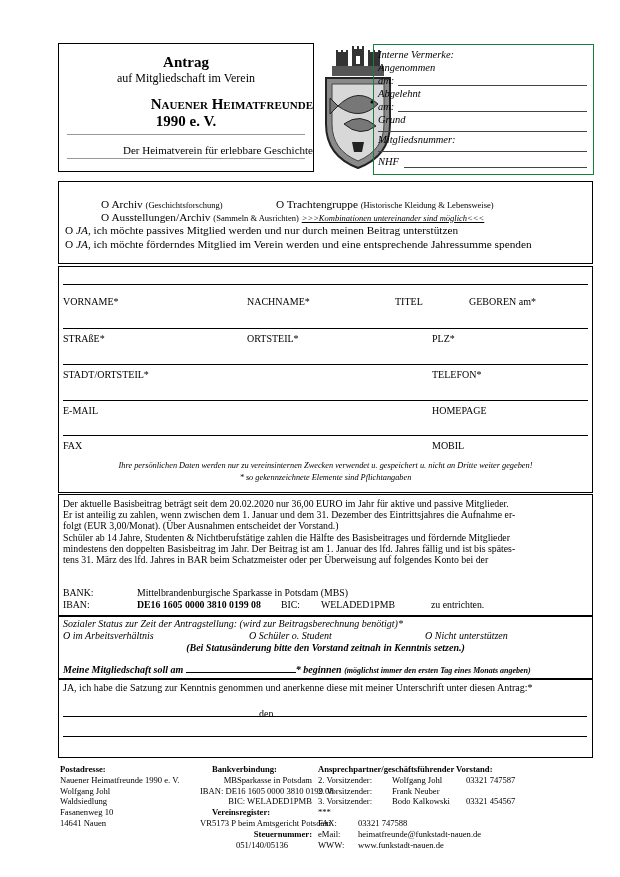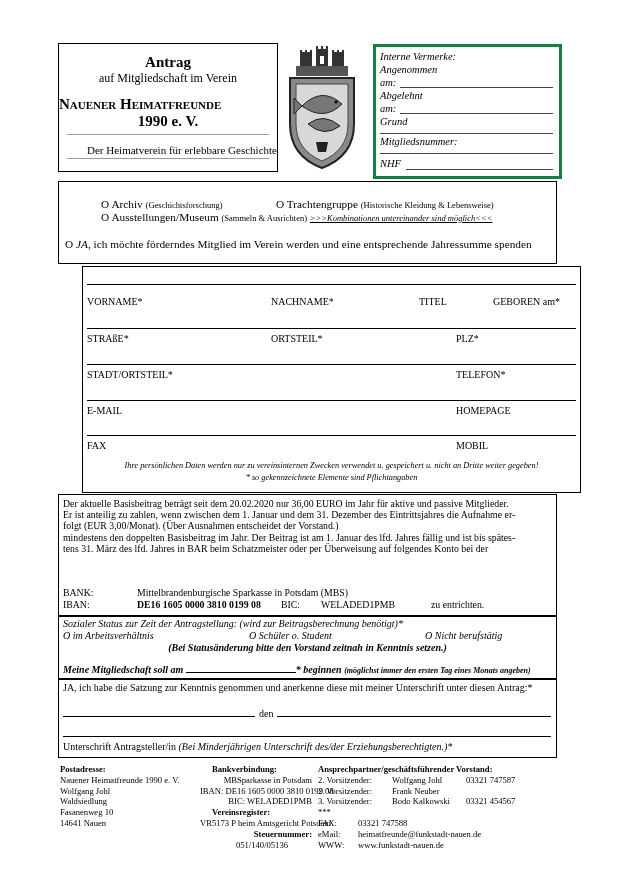--- a/index.html
+++ b/index.html
@@ -1,38 +1,38 @@
 <!DOCTYPE html>
 <html><head>
 <meta charset="utf-8">
 <style>
   html, body { margin:0; padding:0; background:#fff; }
   body { width:620px; height:877px; position:relative; font-family:"Liberation Serif", serif; color:#000; overflow:hidden; }
-  .abs { position:absolute; }
+  .abs { position:absolute;padding-left:36px; }
   
   #hdr-left { left:58px; top:43px; width:218px; height:127px; border:1.5px solid #000; }
   #hdr-left .t1 { position:absolute; left:0; right:0; top:10px; text-align:center; font-weight:bold; font-size:15px; }
   #hdr-left .t2 { position:absolute; left:0; right:0; top:27px; text-align:center; font-size:12px; }
-  #hdr-left .t3 { position:absolute; left:0; right:0; top:52px; text-align:left; font-weight:bold; font-size:15px; font-variant:small-caps;font-family:Liberation Serif, serif; }
+  #hdr-left .t3 { position:absolute; left:0; right:0; top:52px; text-align:right; font-weight:bold; font-size:15px; font-variant:small-caps;font-family:Liberation Serif, serif; }
   #hdr-left .t4 { position:absolute; left:0; right:0; top:69px; text-align:center; font-weight:bold; font-size:15px; }
   #hdr-left .sep { position:absolute; left:8px; right:8px; height:0; border-top:1px solid #999; }
   #hdr-left .t5 { position:absolute; left:0; right:0; top:100px; text-align:right; font-size:11px; }
   
   #crest { left:280px; top:46px; width:84px; height:124px; }
   
-  #notes { left:373px; top:44px; width:183px; height:129px; border:3px solid #15803d; font-style:italic; font-size:10.5px; }
+  #notes { left:373px; top:44px; width:183px; height:129px; border:1px solid #15803d; font-style:italic; font-size:10.5px; }
   #notes .row { position:absolute; left:4px; right:4px; height:12px; line-height:12px; }
   #notes .line { position:absolute; border-bottom:1px solid #444; height:0; }
   
   #opts { left:58px; top:181px; width:497px; height:81px; border:1.5px solid #000; font-size:11.3px; }
   #opts .r { position:absolute; white-space:nowrap; }
   #opts small { font-size:8.5px; }
   .ul-i { text-decoration:underline; font-style:italic; font-size:8.5px;margin-top:20px; }
   
-  #pers { left:58px; top:266px; width:497px; height:225px; border:1.5px solid #000; font-size:10px;margin-left:24px; }
+  #pers { left:58px; top:266px; width:497px; height:225px; border:1.5px solid #000; font-size:10px; }
   #pers .lbl { position:absolute; white-space:nowrap; }
   #pers .hl { position:absolute; left:4px; right:4px; height:0; border-top:1px solid #000; }
   #pers .note { position:absolute; left:0; right:0; text-align:center; font-style:italic; font-size:8.3px; }
   
   #fees { left:58px; top:494px; width:497px; height:121px; border:1.5px solid #000; font-size:9.8px; line-height:11.2px; }
   #fees .para { position:absolute; left:4px; right:20px; top:3px;font-family:Liberation Serif, serif; }
   #fees .bank { position:absolute; white-space:nowrap; }
   
   #stat { left:58px; top:615px; width:497px; height:63px; border:1.5px solid #000; font-size:10px; font-style:italic; }
   #stat .r { position:absolute; white-space:nowrap; }
@@ -106,23 +106,28 @@
     <span>Archiv</span>
     <small>(Geschichtsforschung)</small>
   </div>
   <div class="r" style="left:217px;top:16px">
     <span class="cb">O</span>
     <span>Trachtengruppe</span>
     <small>(Historische Kleidung &amp; Lebensweise)</small>
   </div>
   <div class="r" style="left:42px;top:29px">
     <span class="cb">O</span>
-    <span>Ausstellungen/Museum</span>
+    <span>Ausstellungen/Archiv</span>
     <small>(Sammeln &amp; Ausrichten)</small>
     <span class="ul-i">&gt;&gt;&gt;Kombinationen untereinander sind möglich&lt;&lt;&lt;</span>
+  </div>
+  <div class="r" style="left:6px;top:42px">
+    <span class="cb">O</span>
+    <i>JA,</i>
+    <span>ich möchte passives Mitglied werden und nur durch meinen Beitrag unterstützen</span>
   </div>
   <div class="r" style="left:6px;top:56px">
     <span class="cb">O</span>
     <i>JA,</i>
     <span>ich möchte förderndes Mitglied im Verein werden und eine entsprechende Jahressumme spenden</span>
   </div>
 </div>
 
 <div id="pers" class="abs">
   <div class="hl" style="top:17px"></div>
@@ -150,20 +155,21 @@
 
   <div class="note" style="top:206px">* so gekennzeichnete Elemente sind Pflichtangaben</div>
   <div class="note" style="top:194px">Ihre persönlichen Daten werden nur zu vereinsinternen Zwecken verwendet u. gespeichert u. nicht an Dritte weiter gegeben!</div>
 </div>
 
 <div id="fees" class="abs">
   <div class="para">
     <div>Der aktuelle Basisbeitrag beträgt seit dem 20.02.2020 nur 36,00 EURO im Jahr für aktive und passive Mitglieder.</div>
     <div>Er ist anteilig zu zahlen, wenn zwischen dem 1. Januar und dem 31. Dezember des Eintrittsjahres die Aufnahme er-</div>
     <div>folgt (EUR 3,00/Monat). (Über Ausnahmen entscheidet der Vorstand.)</div>
+    <div>Schüler ab 14 Jahre, Studenten &amp; Nichtberufstätige zahlen die Hälfte des Basisbeitrages und fördernde Mitglieder</div>
     <div>mindestens den doppelten Basisbeitrag im Jahr.  Der Beitrag ist am 1. Januar des lfd. Jahres fällig und ist bis spätes-</div>
     <div>tens 31. März des lfd. Jahres in BAR beim Schatzmeister oder per Überweisung auf folgendes Konto bei der</div>
   </div>
   <span class="bank" style="left:4px;top:92px">BANK:</span>
   <span class="bank" style="left:78px;top:92px">Mittelbrandenburgische Sparkasse in Potsdam (MBS)</span>
   <span class="bank" style="left:4px;top:104px">IBAN:</span>
   <span class="bank" style="left:78px;top:104px;font-weight:bold">DE16 1605 0000 3810 0199 08</span>
   <span class="bank" style="left:222px;top:104px">BIC:</span>
   <span class="bank" style="left:262px;top:104px">WELADED1PMB</span>
   <span class="bank" style="left:372px;top:104px">zu entrichten.</span>
@@ -174,40 +180,36 @@
   <div class="r" style="left:4px;top:14px">
     <span>O</span>
     <span>im Arbeitsverhältnis</span>
   </div>
   <div class="r" style="left:190px;top:14px">
     <span>O</span>
     <span>Schüler o. Student</span>
   </div>
   <div class="r" style="left:366px;top:14px">
     <span>O</span>
-    <span>Nicht berufstätig</span>
+    <span>Nicht unterstützen</span>
   </div>
   <div class="r" style="left:0;right:0;top:26px;text-align:center;font-weight:bold">(Bei Statusänderung bitte den Vorstand zeitnah in Kenntnis setzen.)</div>
   <div class="r" style="left:4px;top:46px;font-weight:bold">
     <span>Meine Mitgliedschaft soll am</span>
     <span style="display:inline-block;width:110px;border-bottom:1px solid #000;height:10px;vertical-align:baseline"></span><span>* beginnen</span>
     <span style="font-size:8px">(möglichst immer den ersten Tag eines Monats angeben)</span>
   </div>
 </div>
 
 <div id="sig" class="abs">
   <div class="r" style="left:4px;top:3px">JA, ich habe die Satzung zur Kenntnis genommen und anerkenne diese mit meiner Unterschrift unter diesen Antrag:*</div>
   <div class="abs" style="left:4px;top:37px;width:192px;border-bottom:1px solid #000"></div>
   <div class="r" style="left:200px;top:29px">den</div>
   <div class="abs" style="left:218px;top:37px;width:274px;border-bottom:1px solid #000"></div>
   <div class="abs" style="left:4px;top:57px;width:488px;border-bottom:1px solid #000"></div>
-  <div class="r" style="left:4px;top:62px">
-    <span>Unterschrift Antragsteller/in</span>
-    <i>(Bei Minderjährigen Unterschrift des/der Erziehungsberechtigten.)*</i>
-  </div>
 </div>
 
 <div id="foot" class="abs">
   <div class="col" style="left:0">
     <b>Postadresse:</b><br>
     <span>Nauener Heimatfreunde 1990 e. V.</span><br>
     <span>Wolfgang Johl</span><br>
     <span>Waldsiedlung</span><br>
     <span>Fasanenweg 10</span><br>
     <span>14641 Nauen</span>

